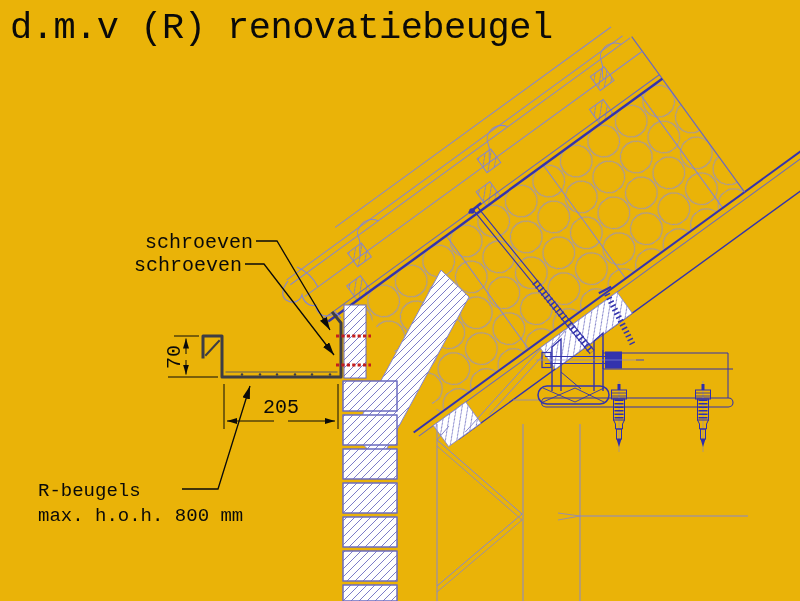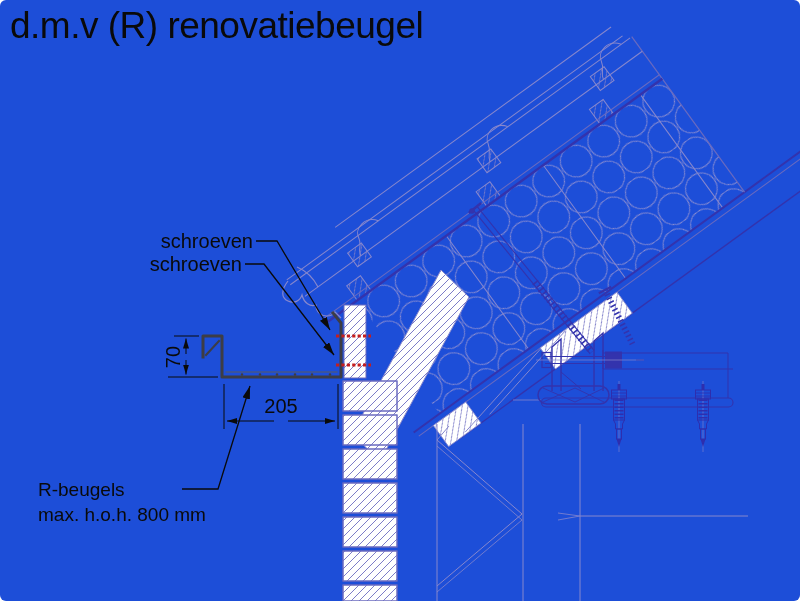--- a/index.html
+++ b/index.html
@@ -1,17 +1,17 @@
 <!DOCTYPE html>
 <html><head>
 <meta charset="utf-8">
 <style>
   html,body{margin:0;padding:0;background:#ffffff;}
-  .stage{position:relative;width:800px;height:601px;background:#1d4ed8;overflow:hidden;
-         font-family:Liberation Sans, sans-serif;border-radius:6px;}
+  .stage{position:relative;width:800px;height:601px;background:#eab308;overflow:hidden;
+         font-family:Liberation Mono, monospace;}
   svg{display:block;}
   text{fill:#0a0a0a;}
   .title-text{font-size:37px;letter-spacing:-0.5px;}
   .label-text{font-size:20px;}
   .note-text{font-size:19px;}
   .dim-text{font-size:20px;}
 </style>
 </head>
 <body>
 

